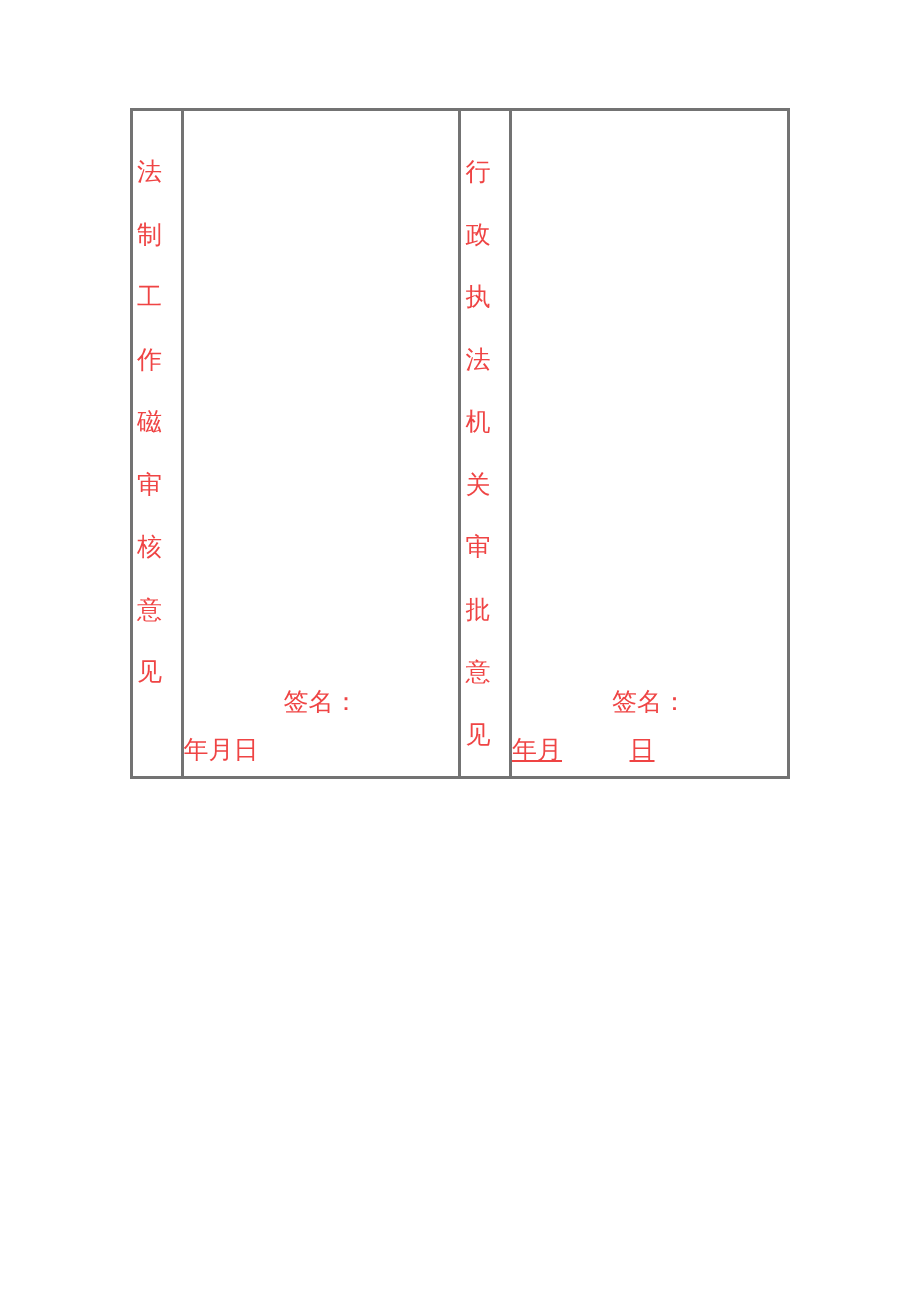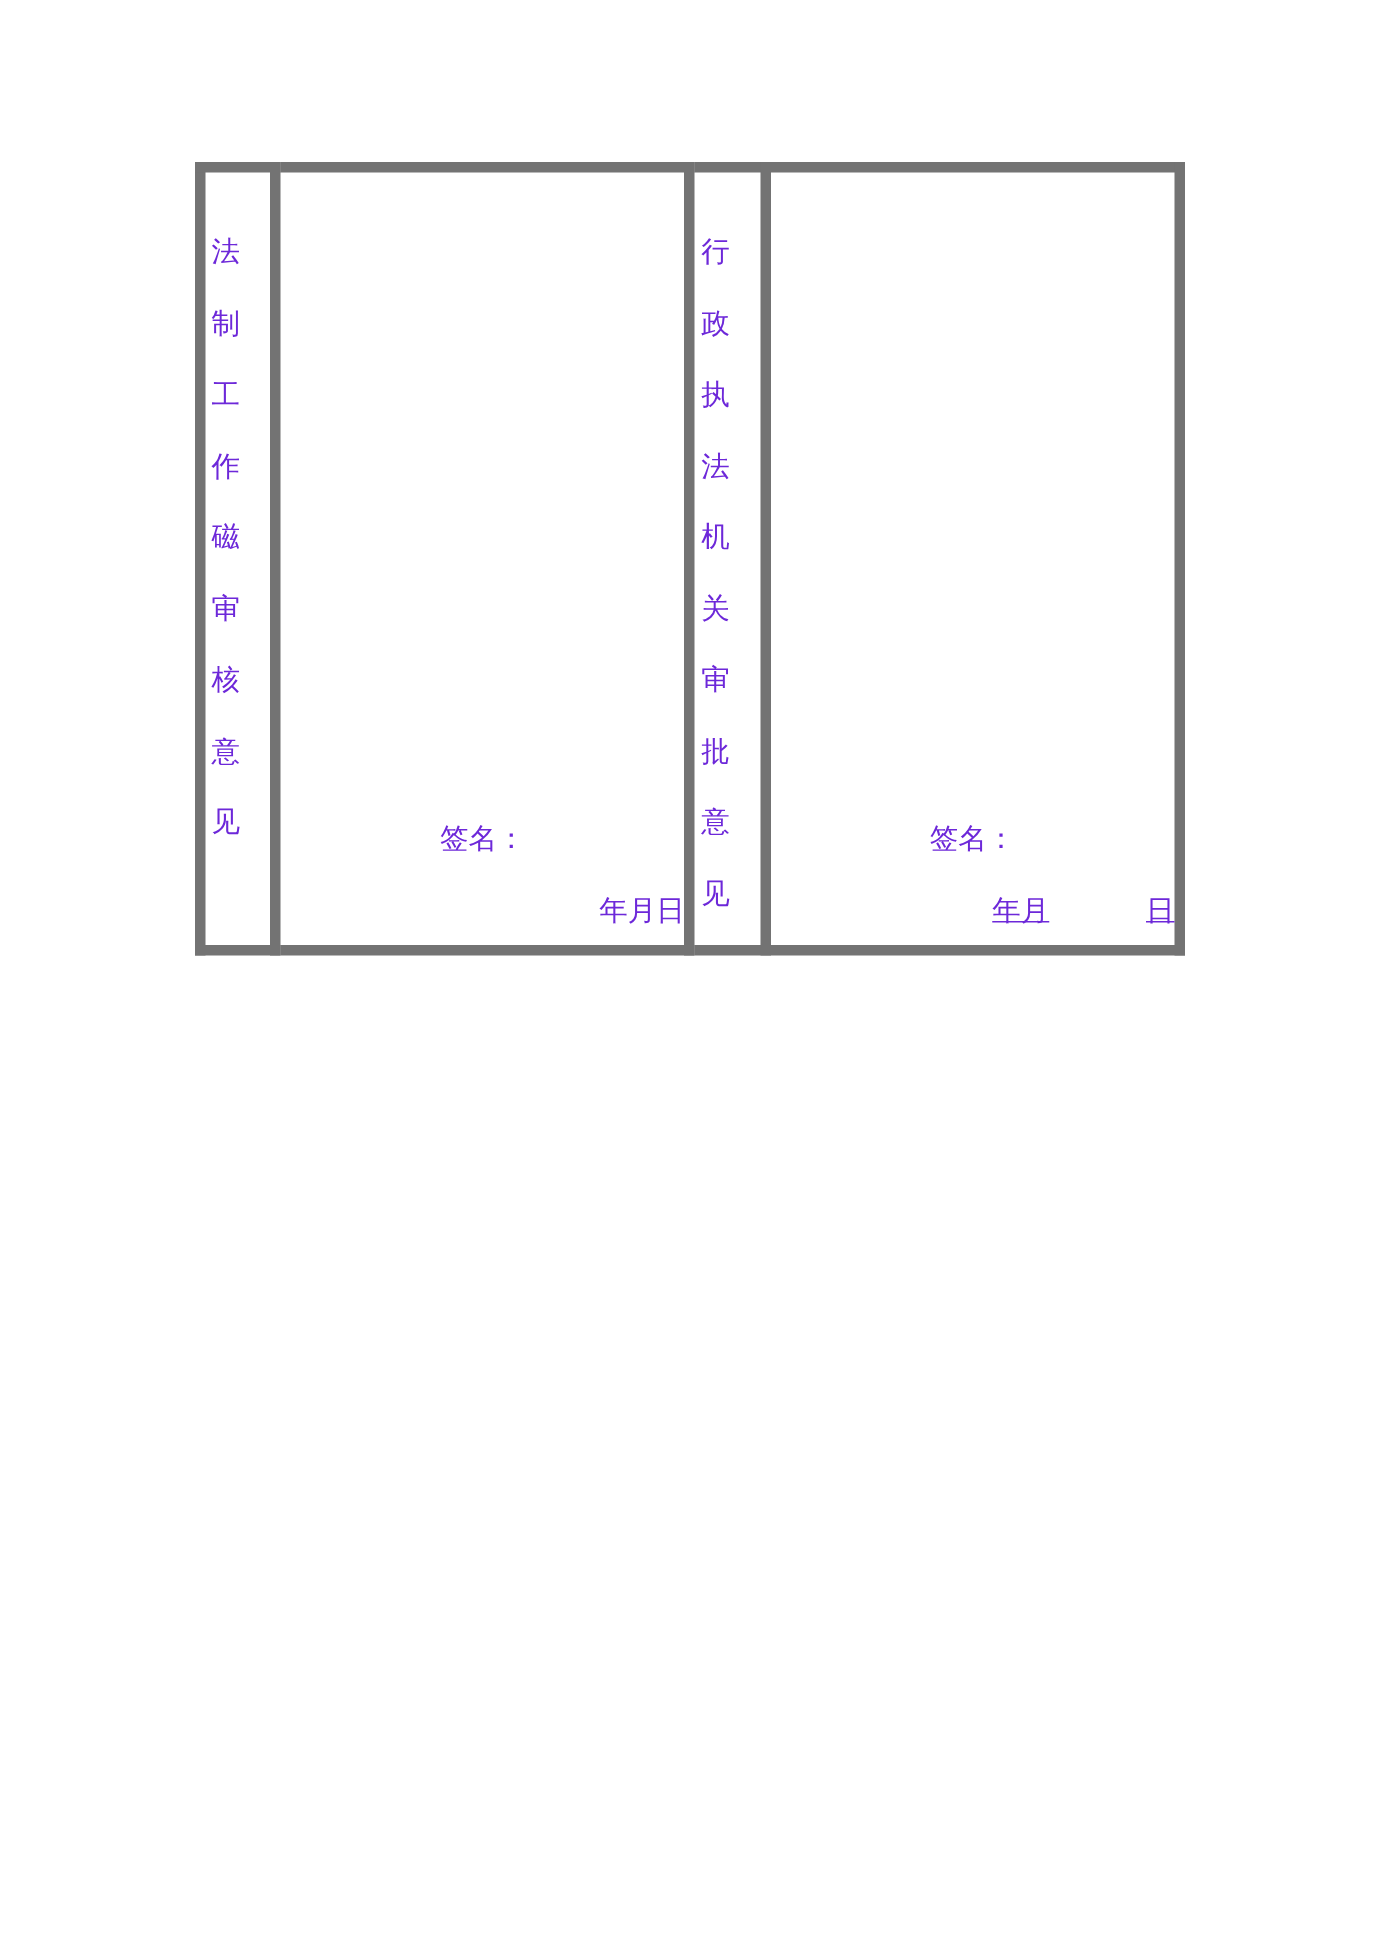--- a/index.html
+++ b/index.html
@@ -13,24 +13,24 @@
       width: 920px;
       height: 1301px;
       padding: 108px 130px 0 130px;
     }
     .form-table {
       border-collapse: collapse;
       width: 100%;
       border: 1px solid #000;
     }
     .form-table td {
-      border: 7px solid #737373;
+      border: 3px solid #737373;
       vertical-align: top;
-      font-size: 19px;
-      color: #6d28d9;
+      font-size: 25px;
+      color: #ef4444;
     }
     .label-cell {
       width: 50px;
       padding: 30px 4px 10px 4px;
       line-height: 2.5;
       text-align: left;
     }
     .content-cell {
       width: 275px;
       position: relative;
@@ -41,21 +41,21 @@
       bottom: 58px;
       left: 0;
       right: 0;
       text-align: center;
     }
     .date-block {
       position: absolute;
       bottom: 10px;
       left: 0;
       right: 0;
-      text-align: right;
+      text-align: left;
     }
     .date-spaced .part {
       display: inline-block;
       text-decoration: underline;
     }
     .gap {
       display: inline-block;
       width: 55px;
     }
     .row-height {

